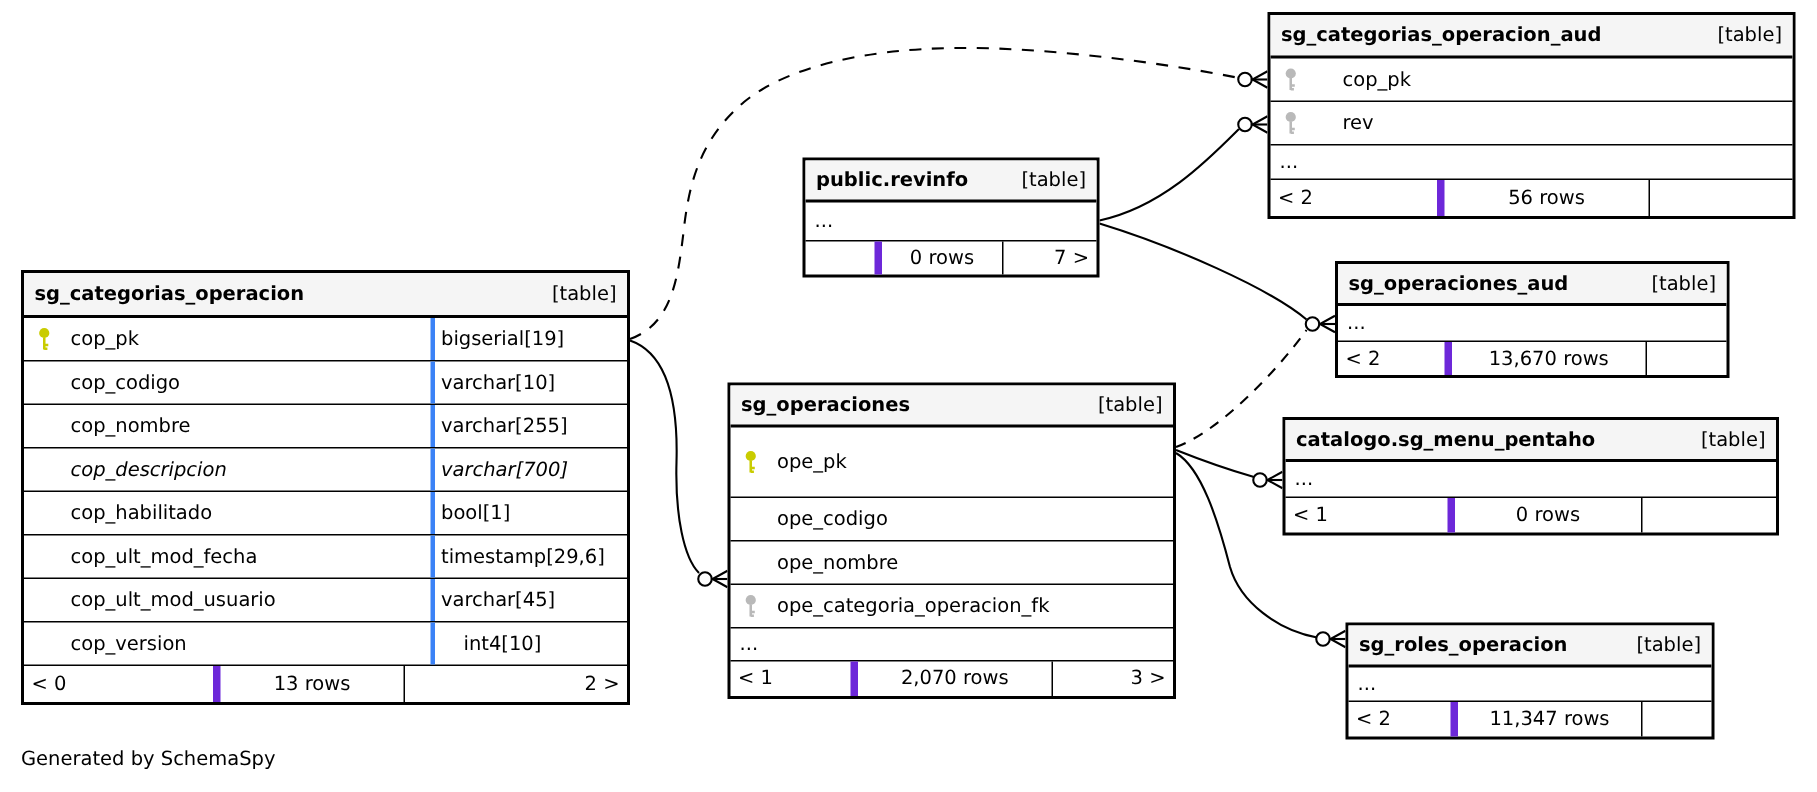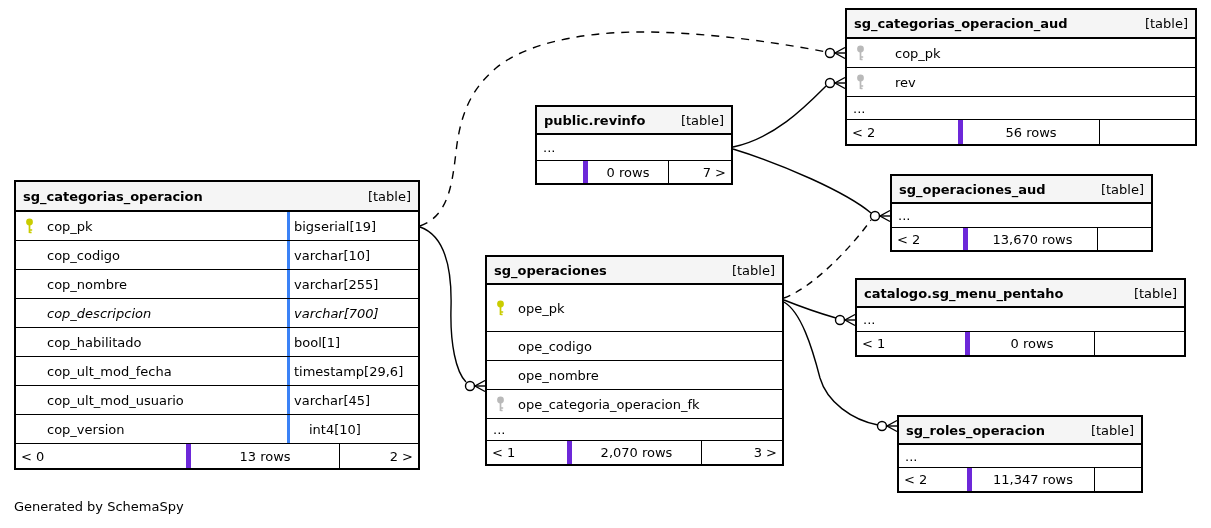--- a/index.html
+++ b/index.html
@@ -98,21 +98,21 @@
     <div class="row" style="height:29px;">
       <span class="cname">cop_ult_mod_usuario</span>
       <span class="ctype" style="width:131px;">varchar[45]</span>
     </div>
     <div class="row" style="height:29px;">
       <span class="cname">cop_version</span>
       <span class="ctype" style="width:131px;padding-left:19px;">int4[10]</span>
     </div>
     <div class="foot" style="height:24px;">
       <span class="fcell" style="width:126px;">&lt; 0</span>
-      <span class="fcell mid" style="width:154px;margin-left:44px;">13 rows</span>
+      <span class="fcell mid" style="width:128px;">13 rows</span>
       <span class="fcell right">2 &gt;</span>
     </div>
   </div>
 
   <div class="tbl" style="left:535px;top:105px;width:198px;">
     <div class="hdr" style="height:28px;">
       <span class="hname">public.revinfo</span>
       <span class="htag">[table]</span>
     </div>
     <div class="ell" style="height:26px;">...</div>

